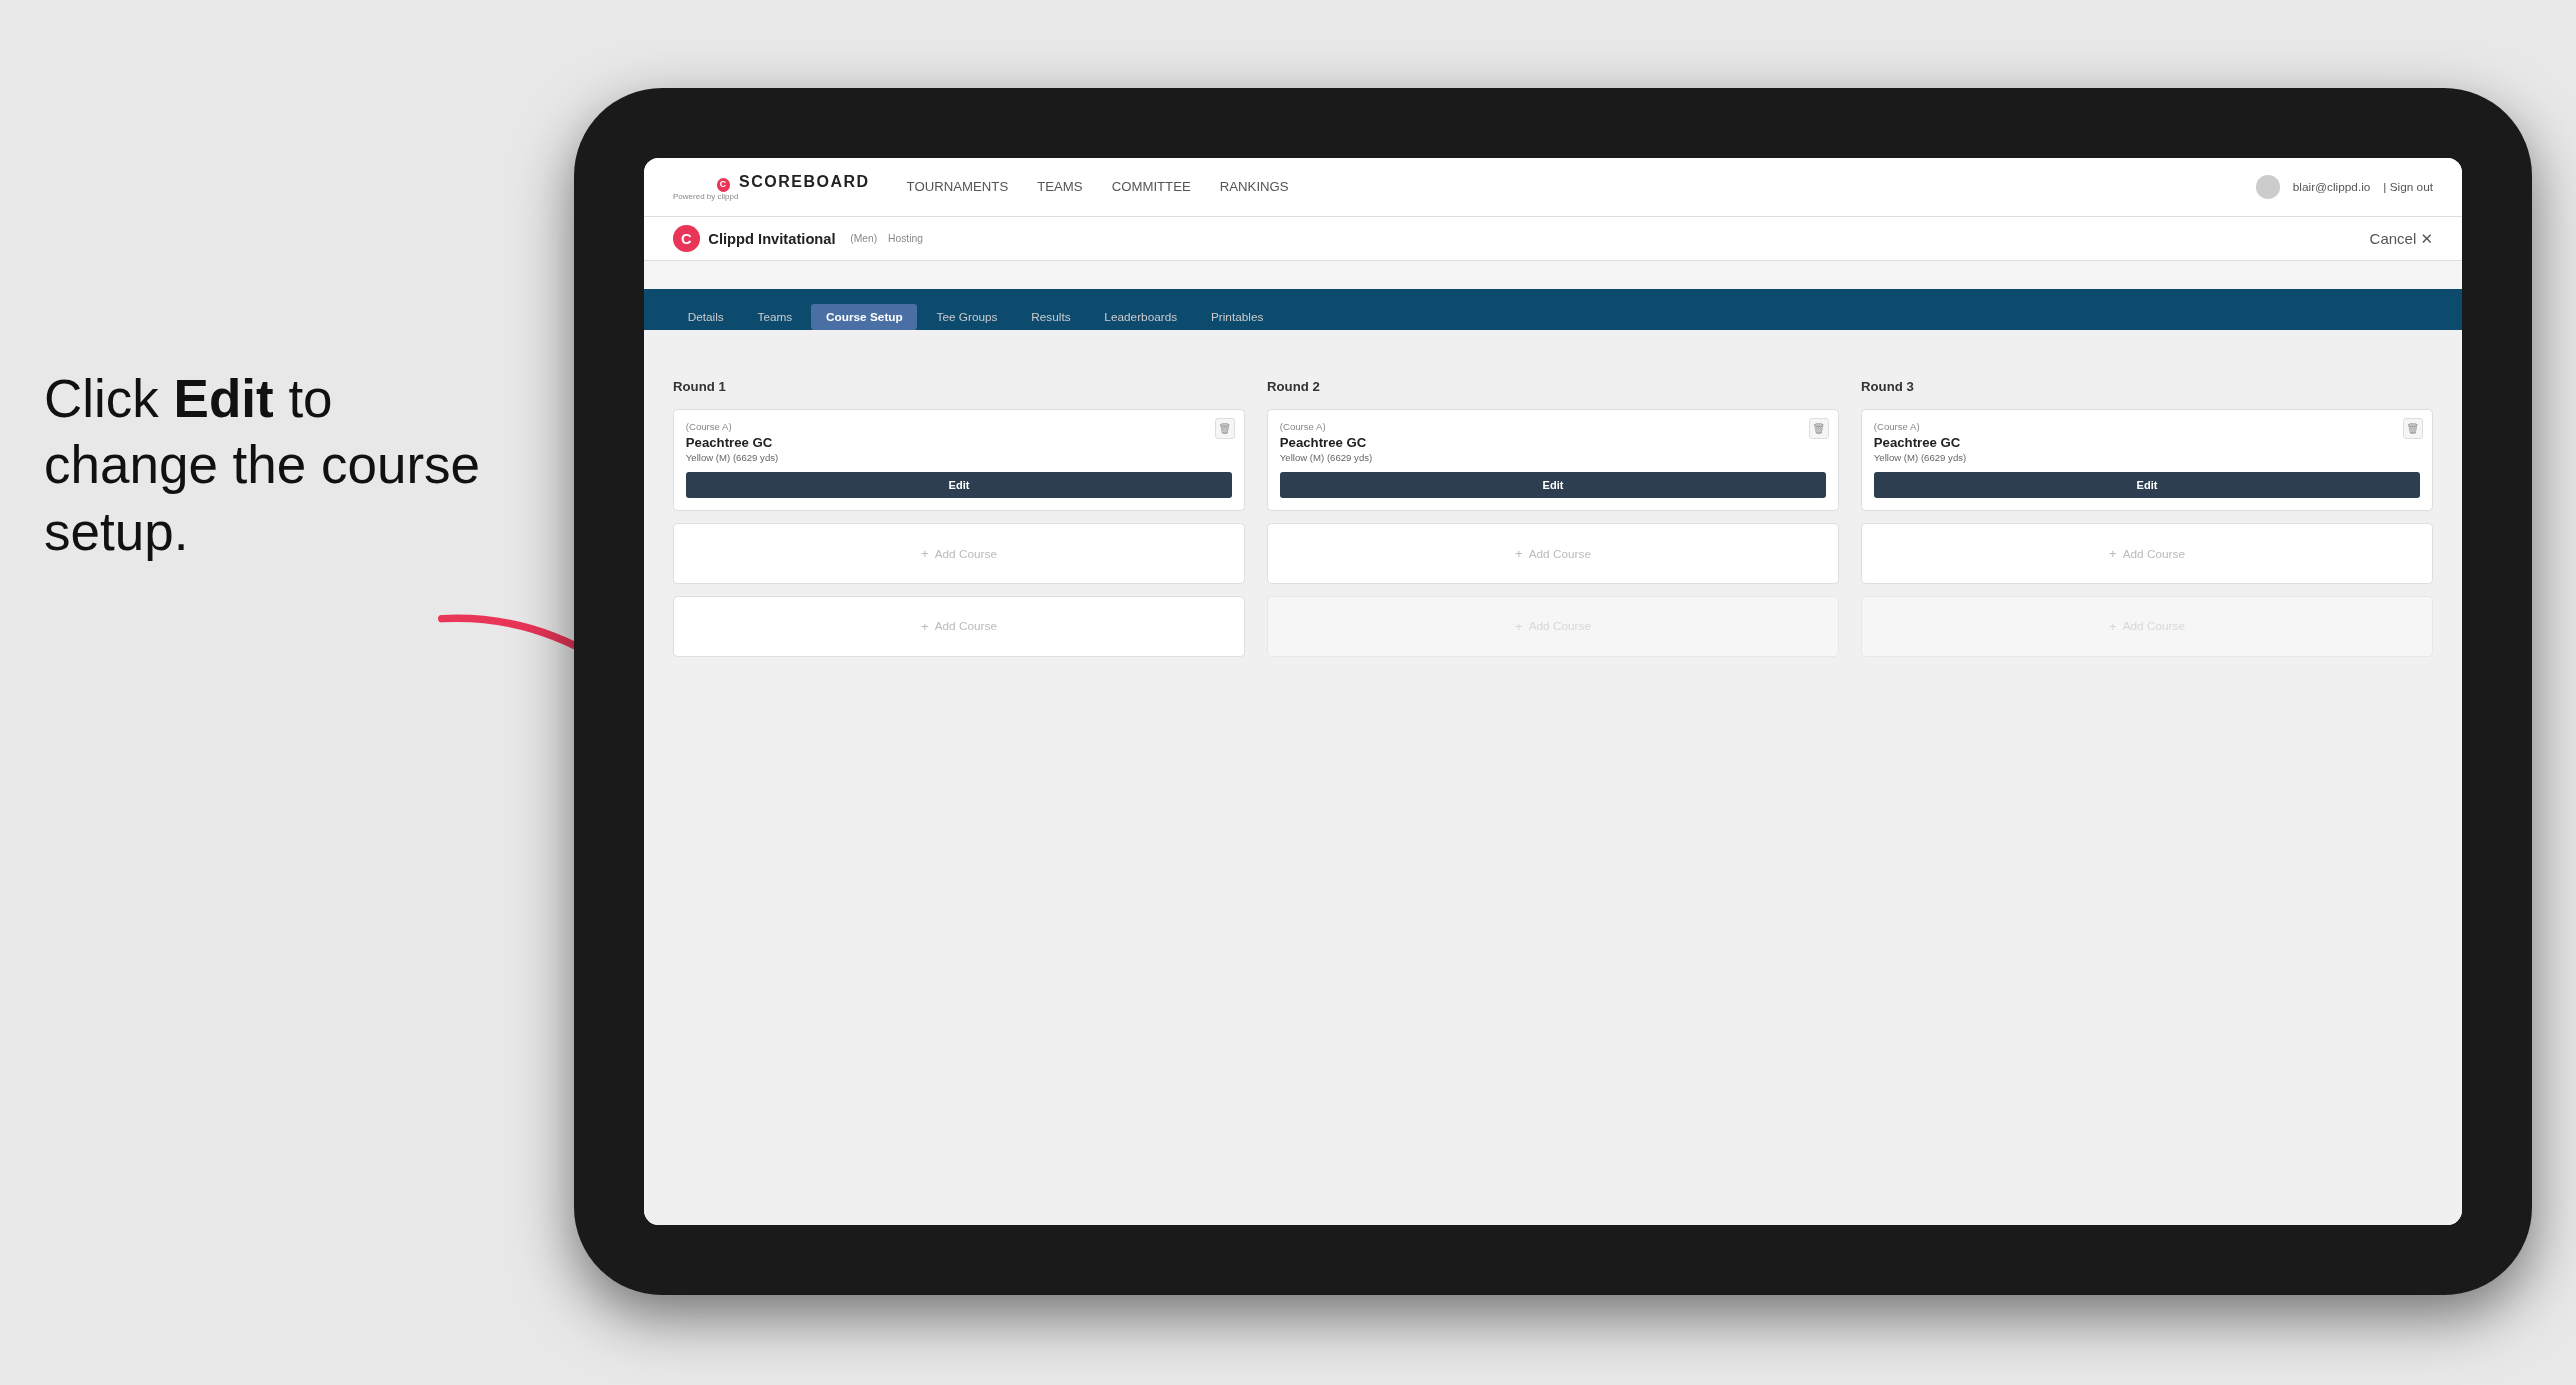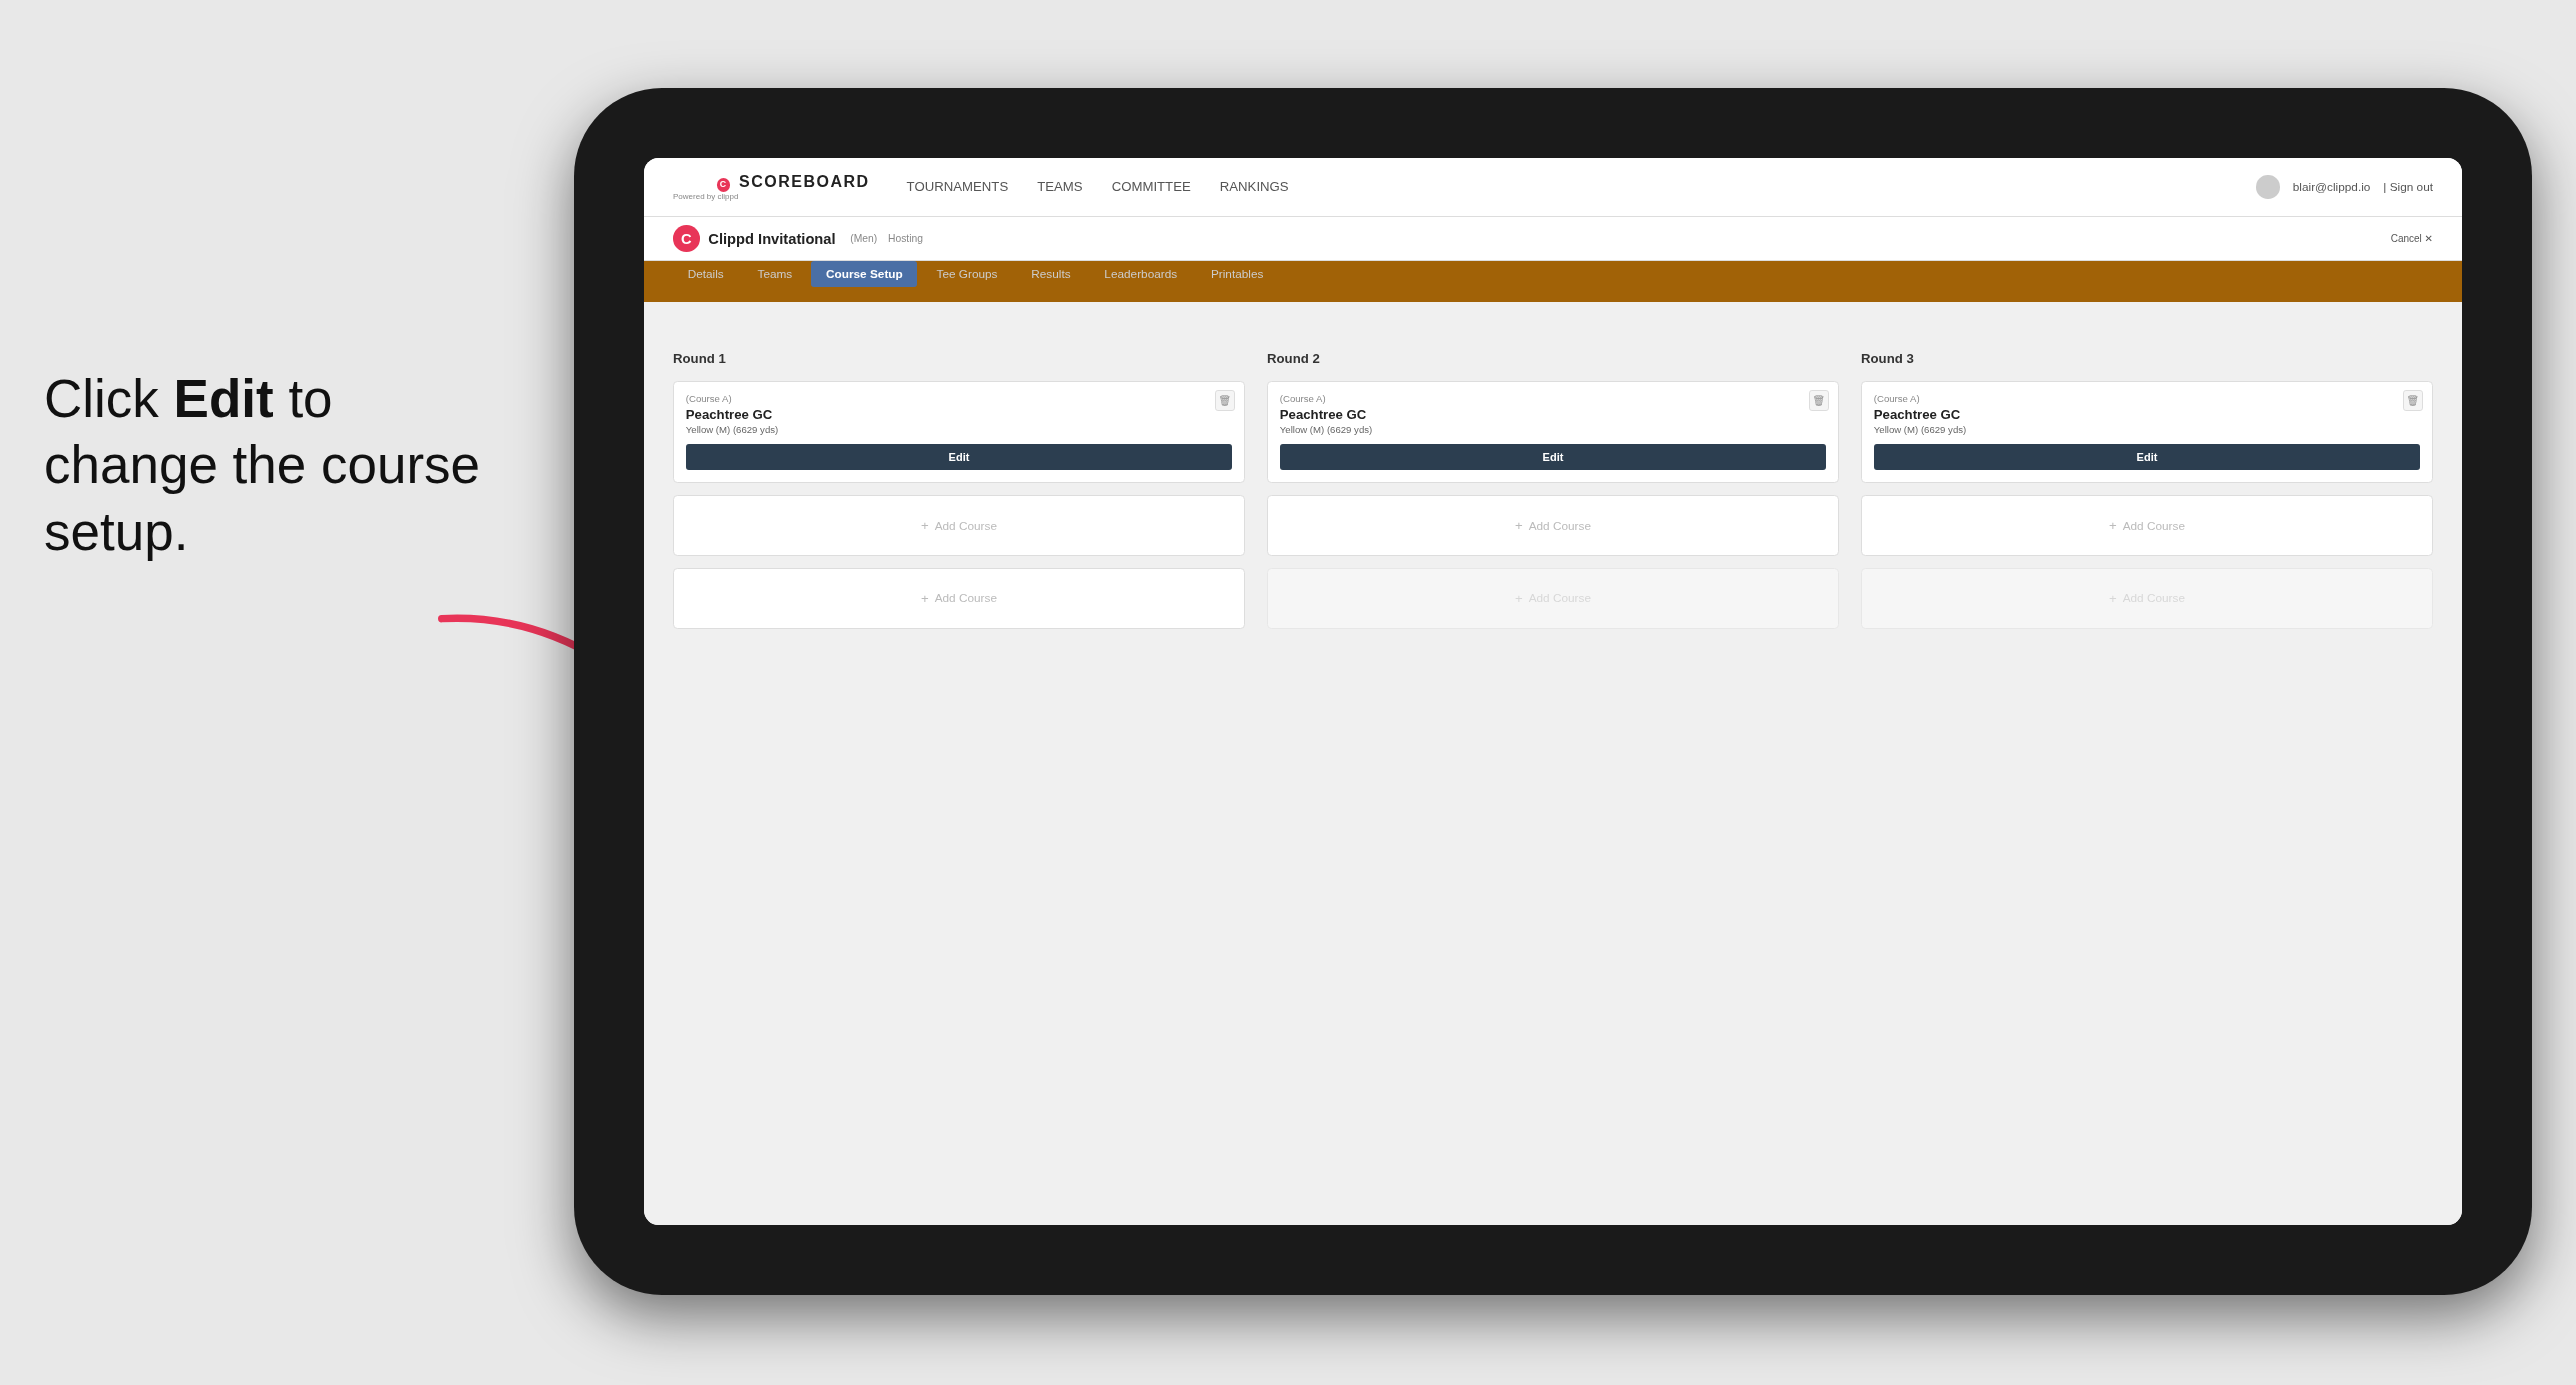--- a/index.html
+++ b/index.html
@@ -176,34 +176,35 @@
       font-size: 10.3px;
       color: #888;
       margin-left: 5.9px;
     }
     .sub-header-hosting {
       font-size: 10.3px;
       color: #888;
       margin-left: 2px;
     }
     .sub-header-cancel {
-      font-size: 10px;
+      font-size: 15px;
       color: #555;
       cursor: pointer;
     }
 
     
     .tab-bar {
-      background: #a16207;
+      background: #0c4a6e;
       height: 41px;
       display: flex;
-      align-items: flex-start;
+      align-items: flex-end;
       padding: 0 29px;
       gap: 4.4px;
       flex-shrink: 0;
+      margin-top: 28px;
     }
     .tab-item {
       padding: 5.9px 14.7px;
       font-size: 11.8px;
       color: #ccc;
       cursor: pointer;
       border-radius: 2.9px;
     }
     .tab-item.active {
       background: #4a6fa5;

